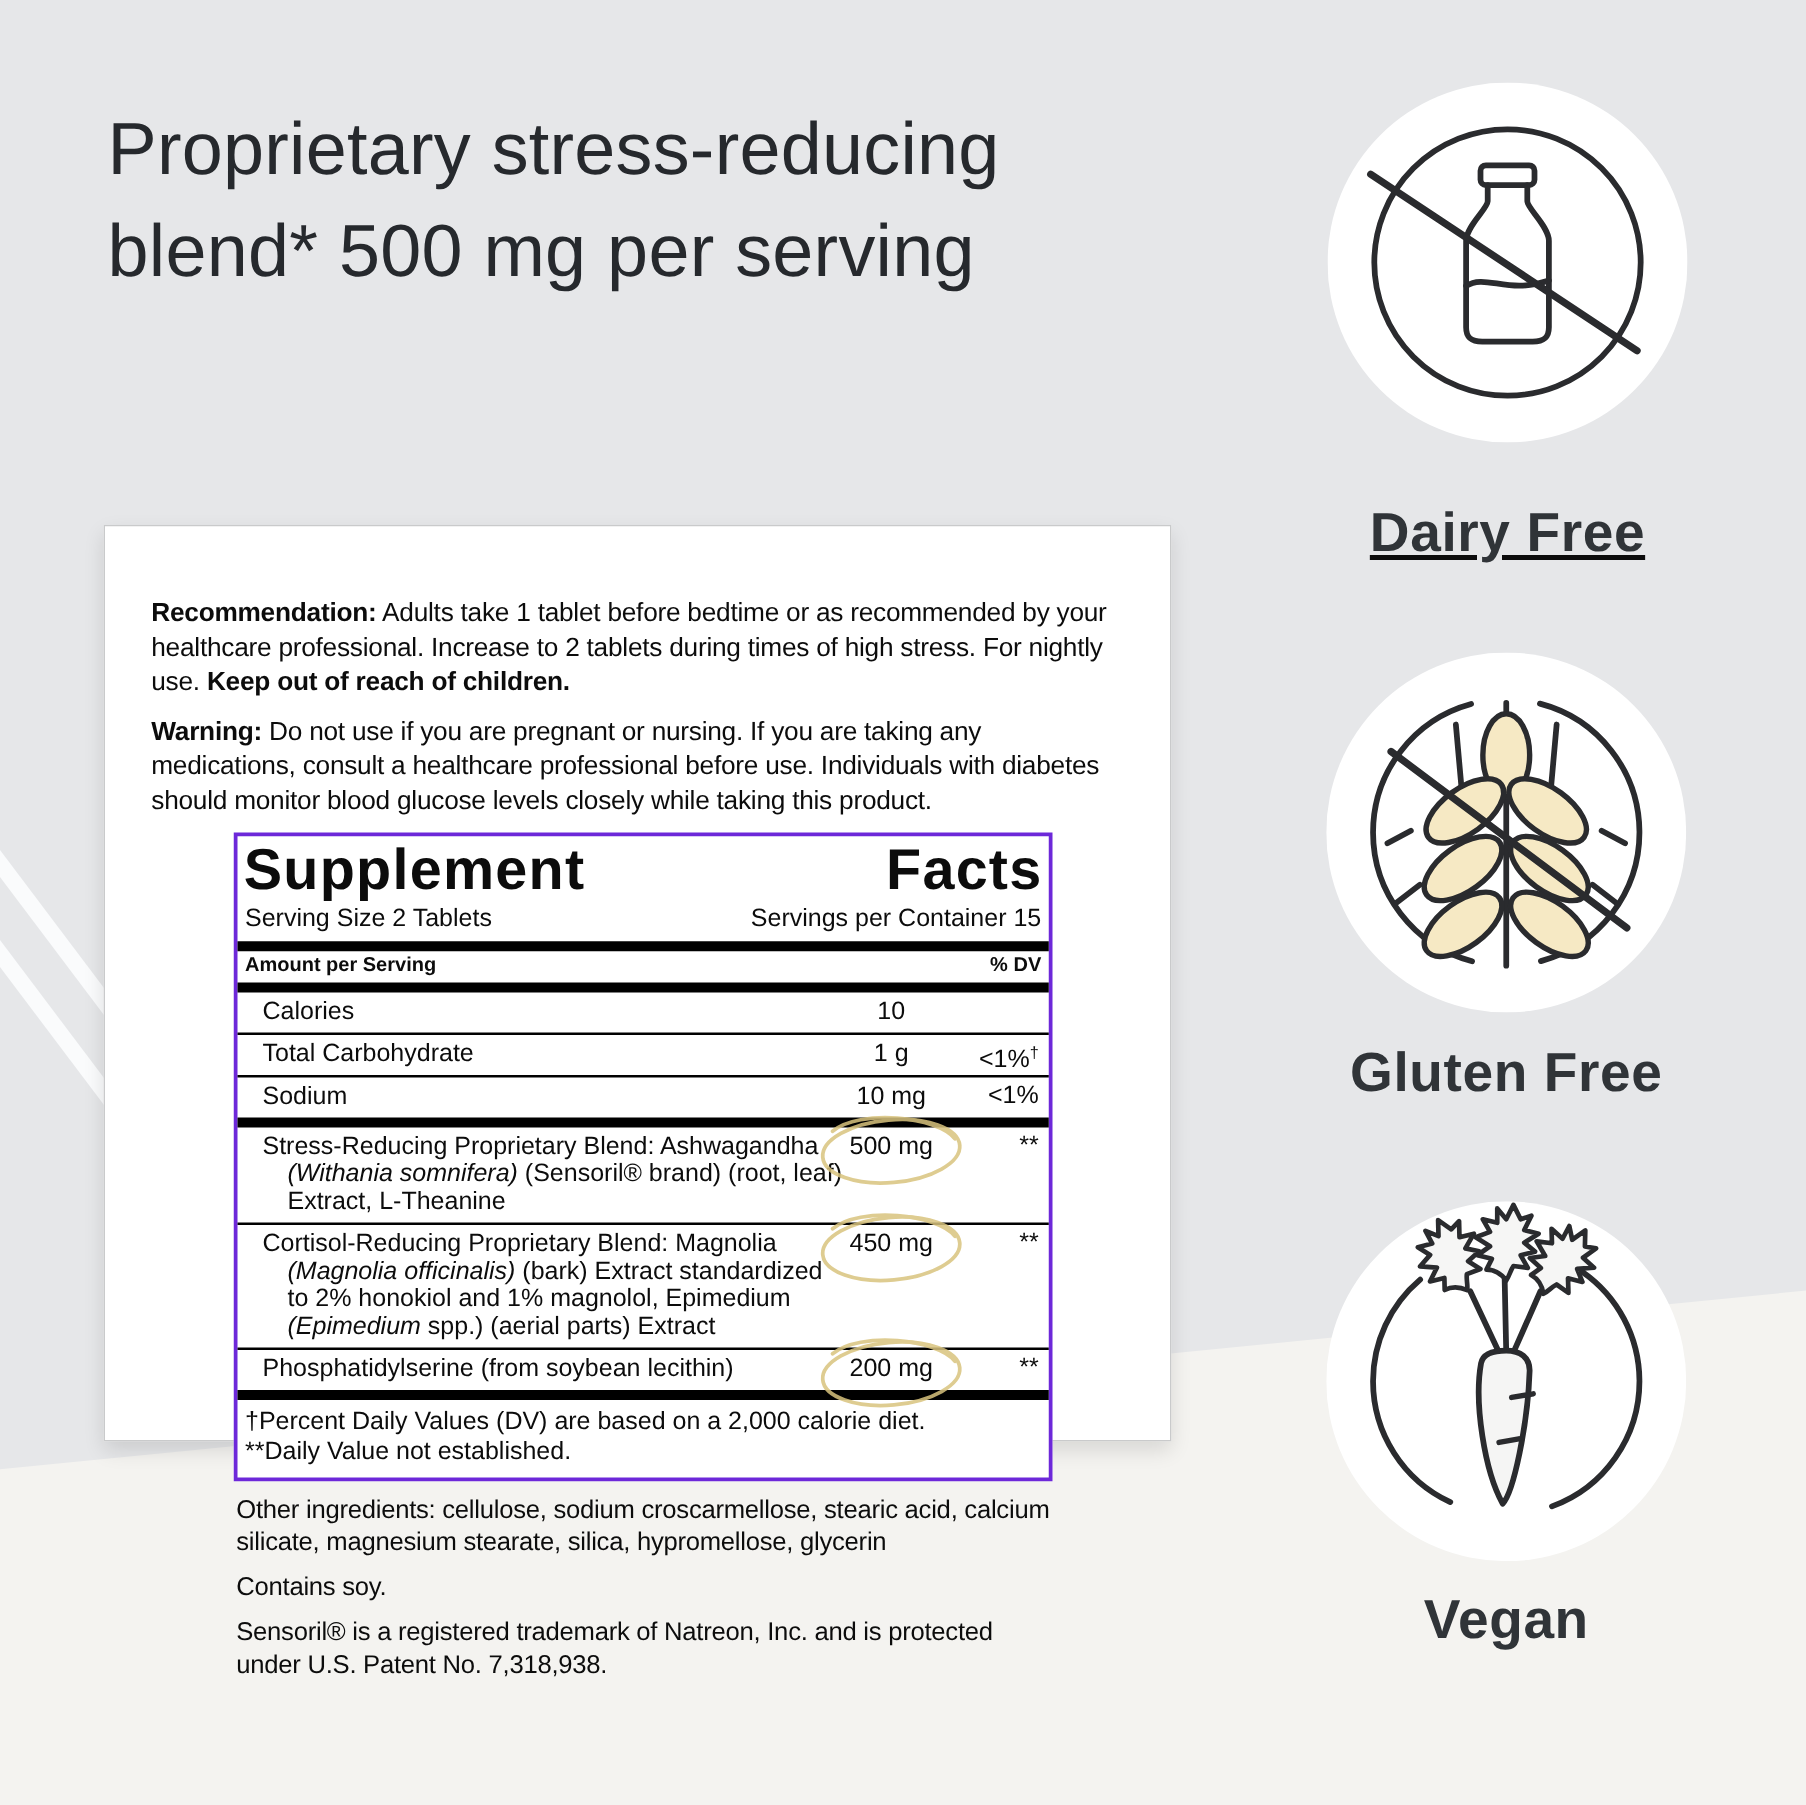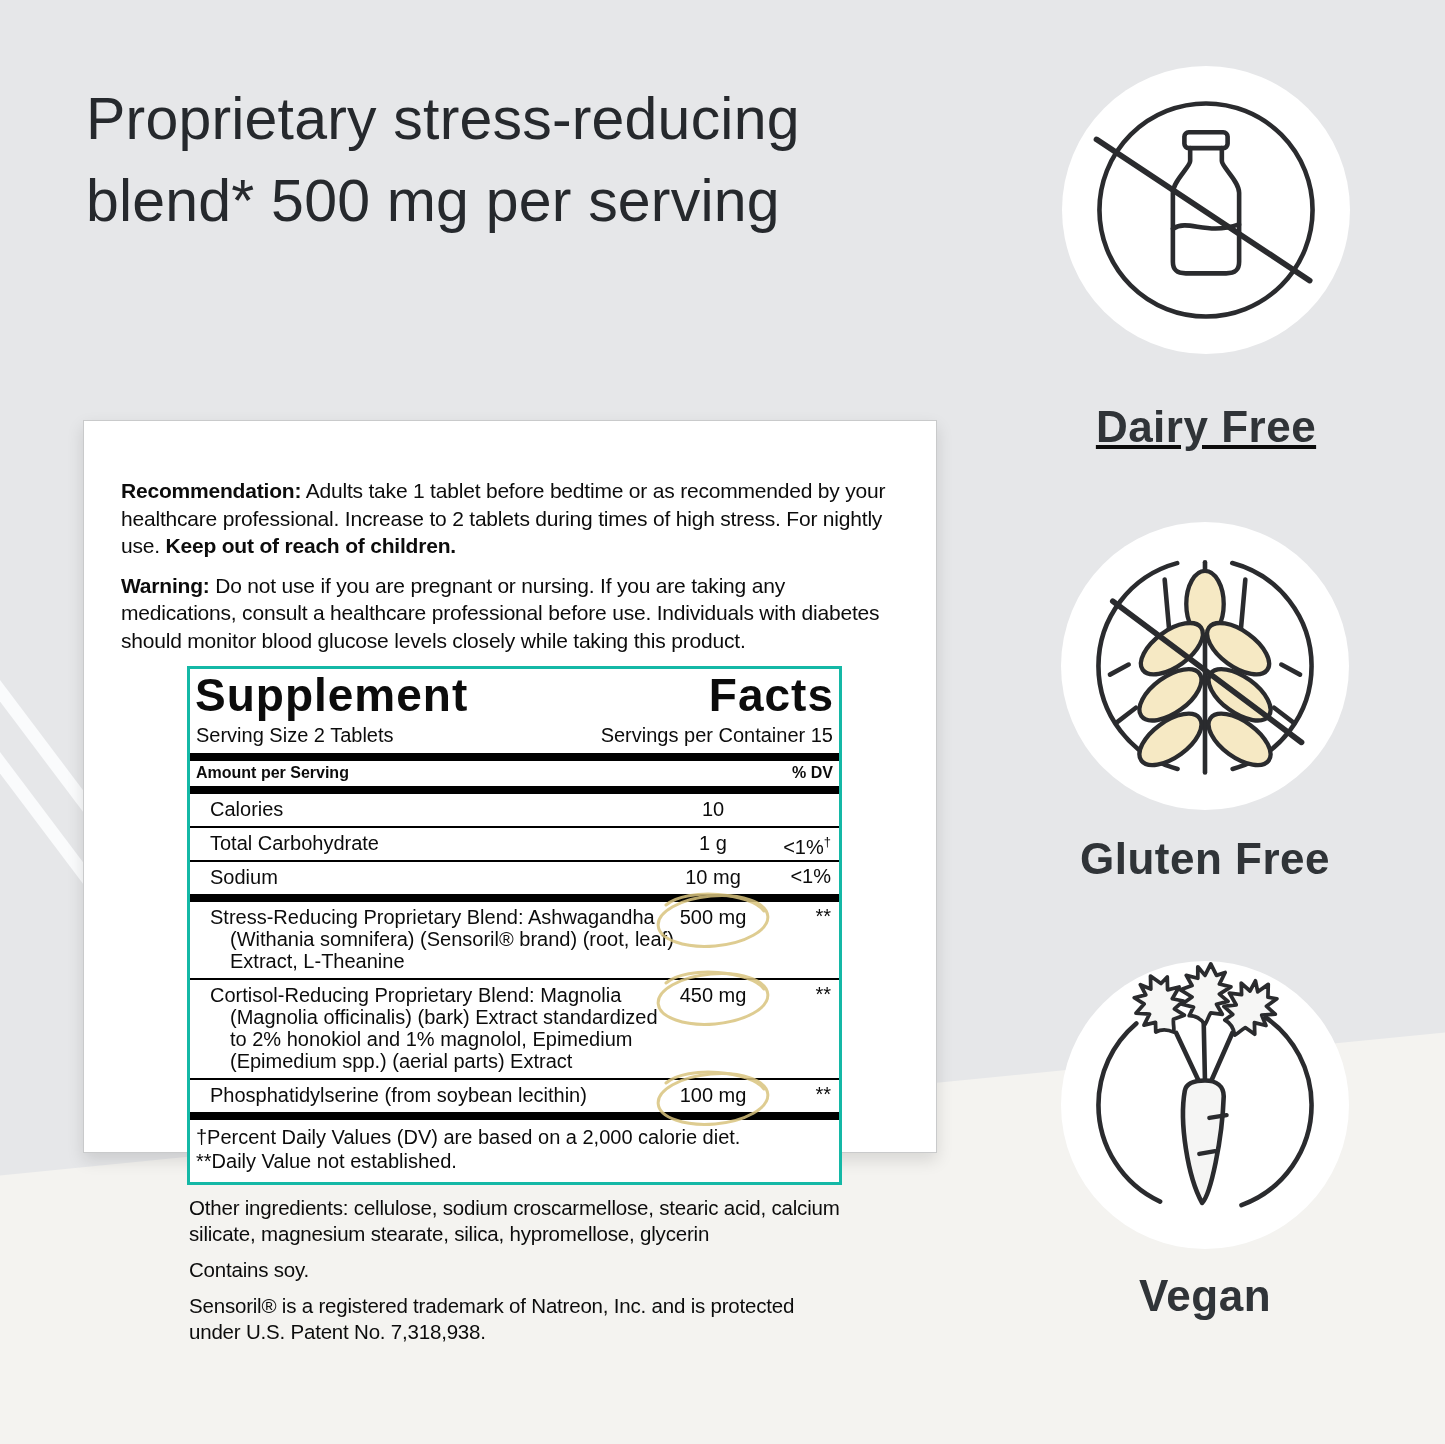--- a/index.html
+++ b/index.html
@@ -18,34 +18,34 @@
            font-weight:500;color:#26292d;letter-spacing:.2px;}
 
   
   .card{position:absolute;left:83px;top:420px;width:854px;height:733px;box-sizing:border-box;
         background:#fff;border:1px solid #c9cacb;box-shadow:0 7px 16px rgba(0,0,0,.12);
         padding:56px 30px 0 37px;}
   .card p{margin:0 0 12px 0;font-size:21px;line-height:27.5px;letter-spacing:-.2px;}
   .card p b{letter-spacing:-.2px;}
 
   
-  .facts{margin:8px 0 0 66px;width:655px;box-sizing:border-box;border:3px solid #14b8a6;background:#fff;}
+  .facts{margin:8px 0 0 66px;width:655px;box-sizing:border-box;border:3px solid #6d28d9;background:#fff;}
   .sf-title{font-weight:700;font-size:46px;line-height:1.06;letter-spacing:1px;
             padding:2px 5px 0 5px;text-align:justify;text-align-last:justify;}
   .sf-serving{display:flex;justify-content:space-between;font-size:20px;padding:4px 6px 6px;}
   .bar{height:8px;background:#000;}
   .sf-header{display:flex;justify-content:space-between;font-weight:700;font-size:16px;padding:3px 6px 4px;}
   .rule{height:2px;background:#000;}
   .n-row,.b-row{position:relative;font-size:20px;line-height:22px;padding:4px 20px 6px;}
   .amt{position:absolute;left:473px;top:4px;width:100px;text-align:center;}
   .dv{position:absolute;right:8px;top:3px;}
   .dv sup{font-size:13px;}
   .b-line{line-height:22px;max-width:460px;}
   .b-line.cont{padding-left:20px;}
-  .it{}
+  .it{font-style:italic;}
   .mark{position:absolute;left:448px;top:-13px;width:150px;height:64px;pointer-events:none;}
   .sf-foot{font-size:20px;line-height:24px;padding:5px 6px 9px;}
 
   .post p{margin:10px 0 0 68px;font-size:20.5px;line-height:26px;width:655px;letter-spacing:-.2px;}
 
   
   .badge{position:absolute;width:288px;text-align:center;}
   .badge svg{display:block;}
   .badge-label{font-weight:700;font-size:44px;color:#303438;letter-spacing:.5px;}
   .badge-1{left:1062px;top:66px;text-decoration:underline;}   .badge-1 .badge-label{margin-top:48px;}
@@ -114,21 +114,21 @@
             <div class="mark"><svg width="150" height="64" viewBox="0 0 150 64">
   <g fill="none" stroke="#d9c47e" stroke-width="3" stroke-linecap="round" opacity="0.85">
     <ellipse cx="75" cy="32" rx="55" ry="25" transform="rotate(-5 75 32)"></ellipse>
     <path d="M28 16 C50 -2 112 4 126 22"></path>
   </g>
               </svg></div>
           </div>
           <div class="rule"></div>
           <div class="b-row">
             <div class="b-line"><span>Phosphatidylserine (from soybean lecithin)</span></div>
-            <span class="amt">100 mg</span>
+            <span class="amt">200 mg</span>
             <span class="dv">**</span>
             <div class="mark"><svg width="150" height="64" viewBox="0 0 150 64">
   <g fill="none" stroke="#d9c47e" stroke-width="3" stroke-linecap="round" opacity="0.85">
     <ellipse cx="75" cy="32" rx="55" ry="25" transform="rotate(-5 75 32)"></ellipse>
     <path d="M28 16 C50 -2 112 4 126 22"></path>
   </g>
               </svg></div>
           </div>
         </div>
       <div class="bar"></div>

